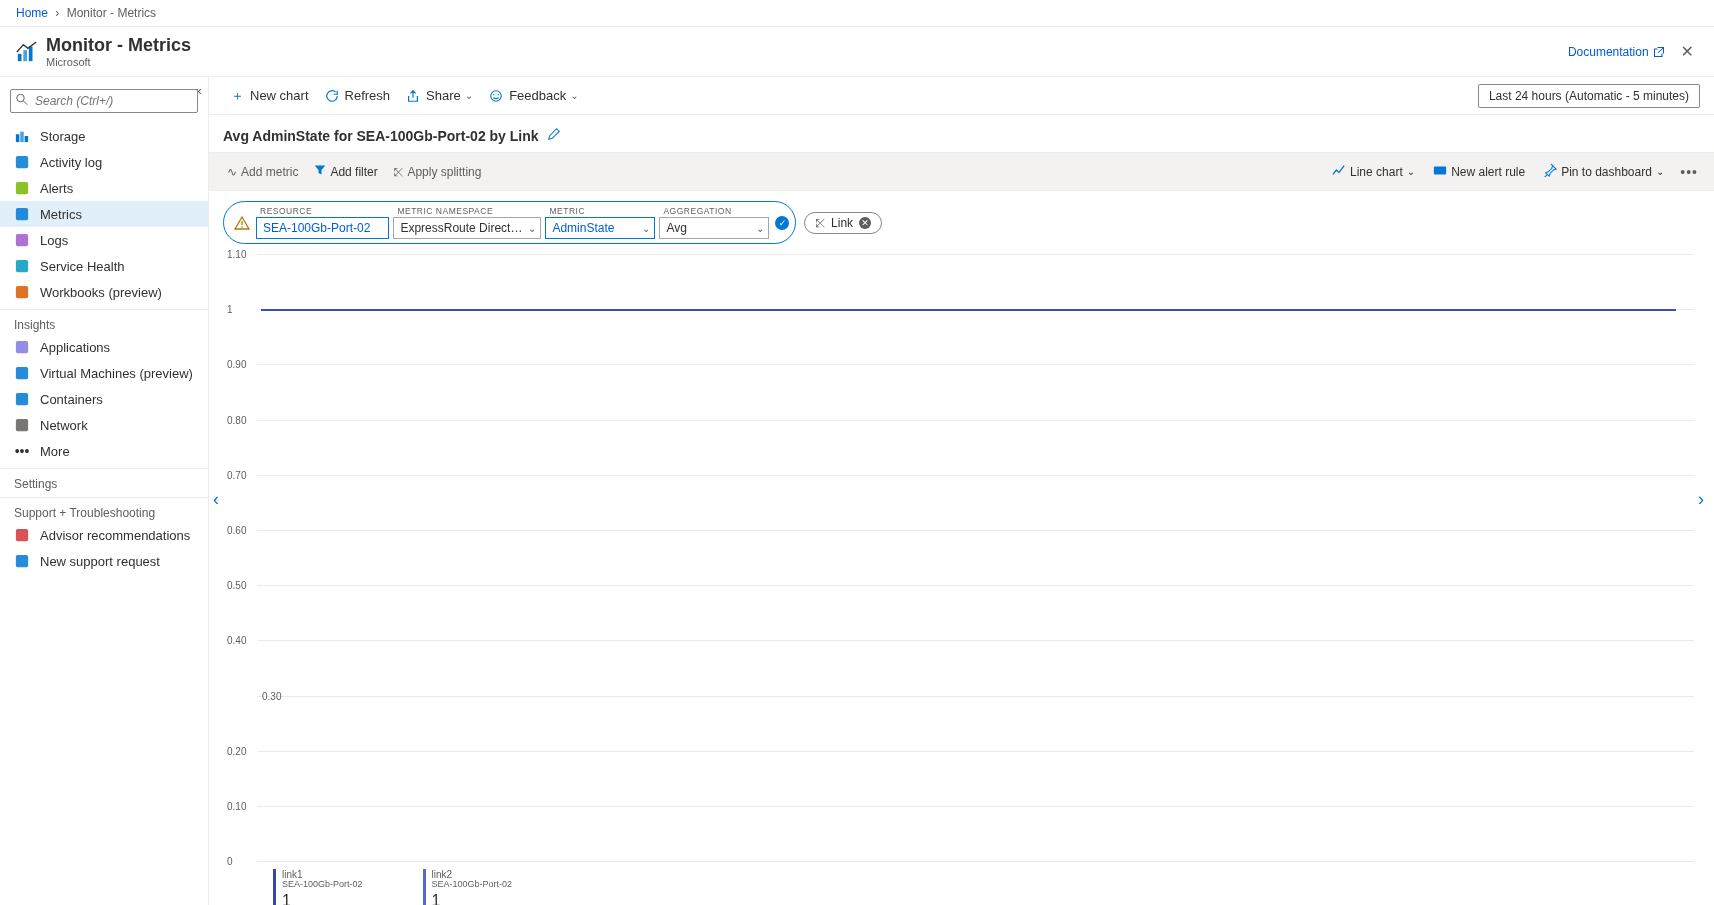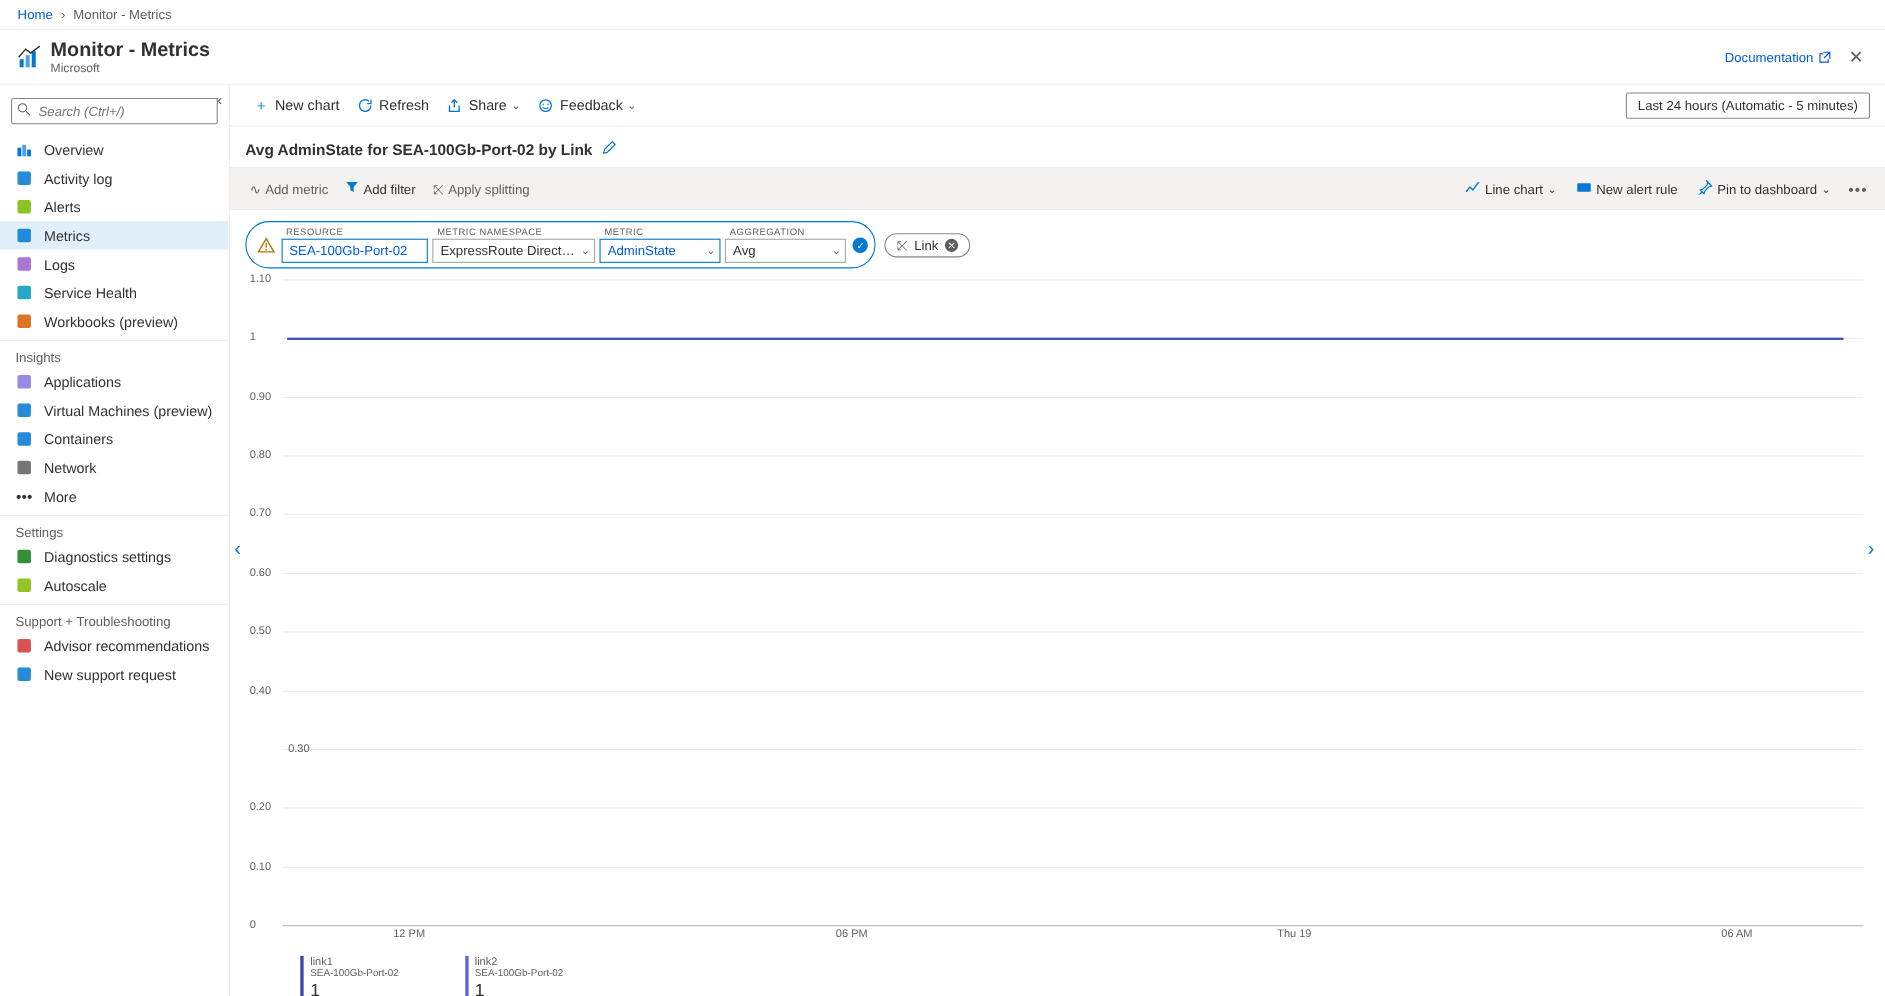--- a/index.html
+++ b/index.html
@@ -138,21 +138,21 @@
     </div>
     <div id="nav-top">
         <div class="nav-item">
           <span class="nav-icon" style="color: rgb(0, 120, 212);">
             <svg width="14" height="14" viewBox="0 0 16 16">
               <rect x="1" y="6" width="4" height="9" fill="#0078d4"></rect>
               <rect x="6" y="3" width="4" height="12" fill="#50a0e0"></rect>
               <rect x="11" y="8" width="4" height="7" fill="#0078d4"></rect>
             </svg>
           </span>
-          <span>Overview</span>
+          <span>Storage</span>
         </div>
         <div class="nav-item">
           <span class="nav-icon" style="color: rgb(0, 120, 212);">
             <svg width="14" height="14" viewBox="0 0 16 16">
               <rect x="1" y="1" width="14" height="14" rx="2" fill="#0078d4" opacity="0.85"></rect>
             </svg>
           </span>
           <span>Activity log</span>
         </div>
         <div class="nav-item">
@@ -229,38 +229,20 @@
             </svg>
           </span>
           <span>Network</span>
         </div>
         <div class="nav-item">
           <span class="nav-icon" style="color: rgb(50, 49, 48);">•••</span>
           <span>More</span>
         </div>
       </div>
     <div class="nav-section">Settings</div>
-    <div id="nav-settings">
-        <div class="nav-item">
-          <span class="nav-icon" style="color: rgb(16, 124, 16);">
-            <svg width="14" height="14" viewBox="0 0 16 16">
-              <rect x="1" y="1" width="14" height="14" rx="2" fill="#107c10" opacity="0.85"></rect>
-            </svg>
-          </span>
-          <span>Diagnostics settings</span>
-        </div>
-        <div class="nav-item">
-          <span class="nav-icon" style="color: rgb(127, 186, 0);">
-            <svg width="14" height="14" viewBox="0 0 16 16">
-              <rect x="1" y="1" width="14" height="14" rx="2" fill="#7fba00" opacity="0.85"></rect>
-            </svg>
-          </span>
-          <span>Autoscale</span>
-        </div>
-      </div>
     <div class="nav-section">Support + Troubleshooting</div>
     <div id="nav-support">
         <div class="nav-item">
           <span class="nav-icon" style="color: rgb(209, 52, 56);">
             <svg width="14" height="14" viewBox="0 0 16 16">
               <rect x="1" y="1" width="14" height="14" rx="2" fill="#d13438" opacity="0.85"></rect>
             </svg>
           </span>
           <span>Advisor recommendations</span>
         </div>
@@ -430,26 +412,20 @@
           <div class="gridline" style="top: 27.2727%;"></div>
           <div class="gridline-label" style="top: 27.2727%;">0.80</div>
           <div class="gridline" style="top: 18.1818%;"></div>
           <div class="gridline-label" style="top: 18.1818%;">0.90</div>
           <div class="gridline" style="top: 9.09091%;"></div>
           <div class="gridline-label" style="top: 9.09091%;">1</div>
           <div class="gridline" style="top: 0%;"></div>
           <div class="gridline-label" style="top: 0%;">1.10</div>
           <div class="data-line" style="top: 9.09091%;"></div>
         </div>
-      <div class="x-axis" id="x-axis">
-          <div class="x-tick" style="left: 8%;">12 PM</div>
-          <div class="x-tick" style="left: 36%;">06 PM</div>
-          <div class="x-tick" style="left: 64%;">Thu 19</div>
-          <div class="x-tick" style="left: 92%;">06 AM</div>
-        </div>
       <div class="legend" id="legend">
           <div class="legend-item">
             <span class="legend-name">link1</span>
             <span class="legend-sub">SEA-100Gb-Port-02</span>
             <span class="legend-val">1</span>
           </div>
           <div class="legend-item alt">
             <span class="legend-name">link2</span>
             <span class="legend-sub">SEA-100Gb-Port-02</span>
             <span class="legend-val">1</span>

